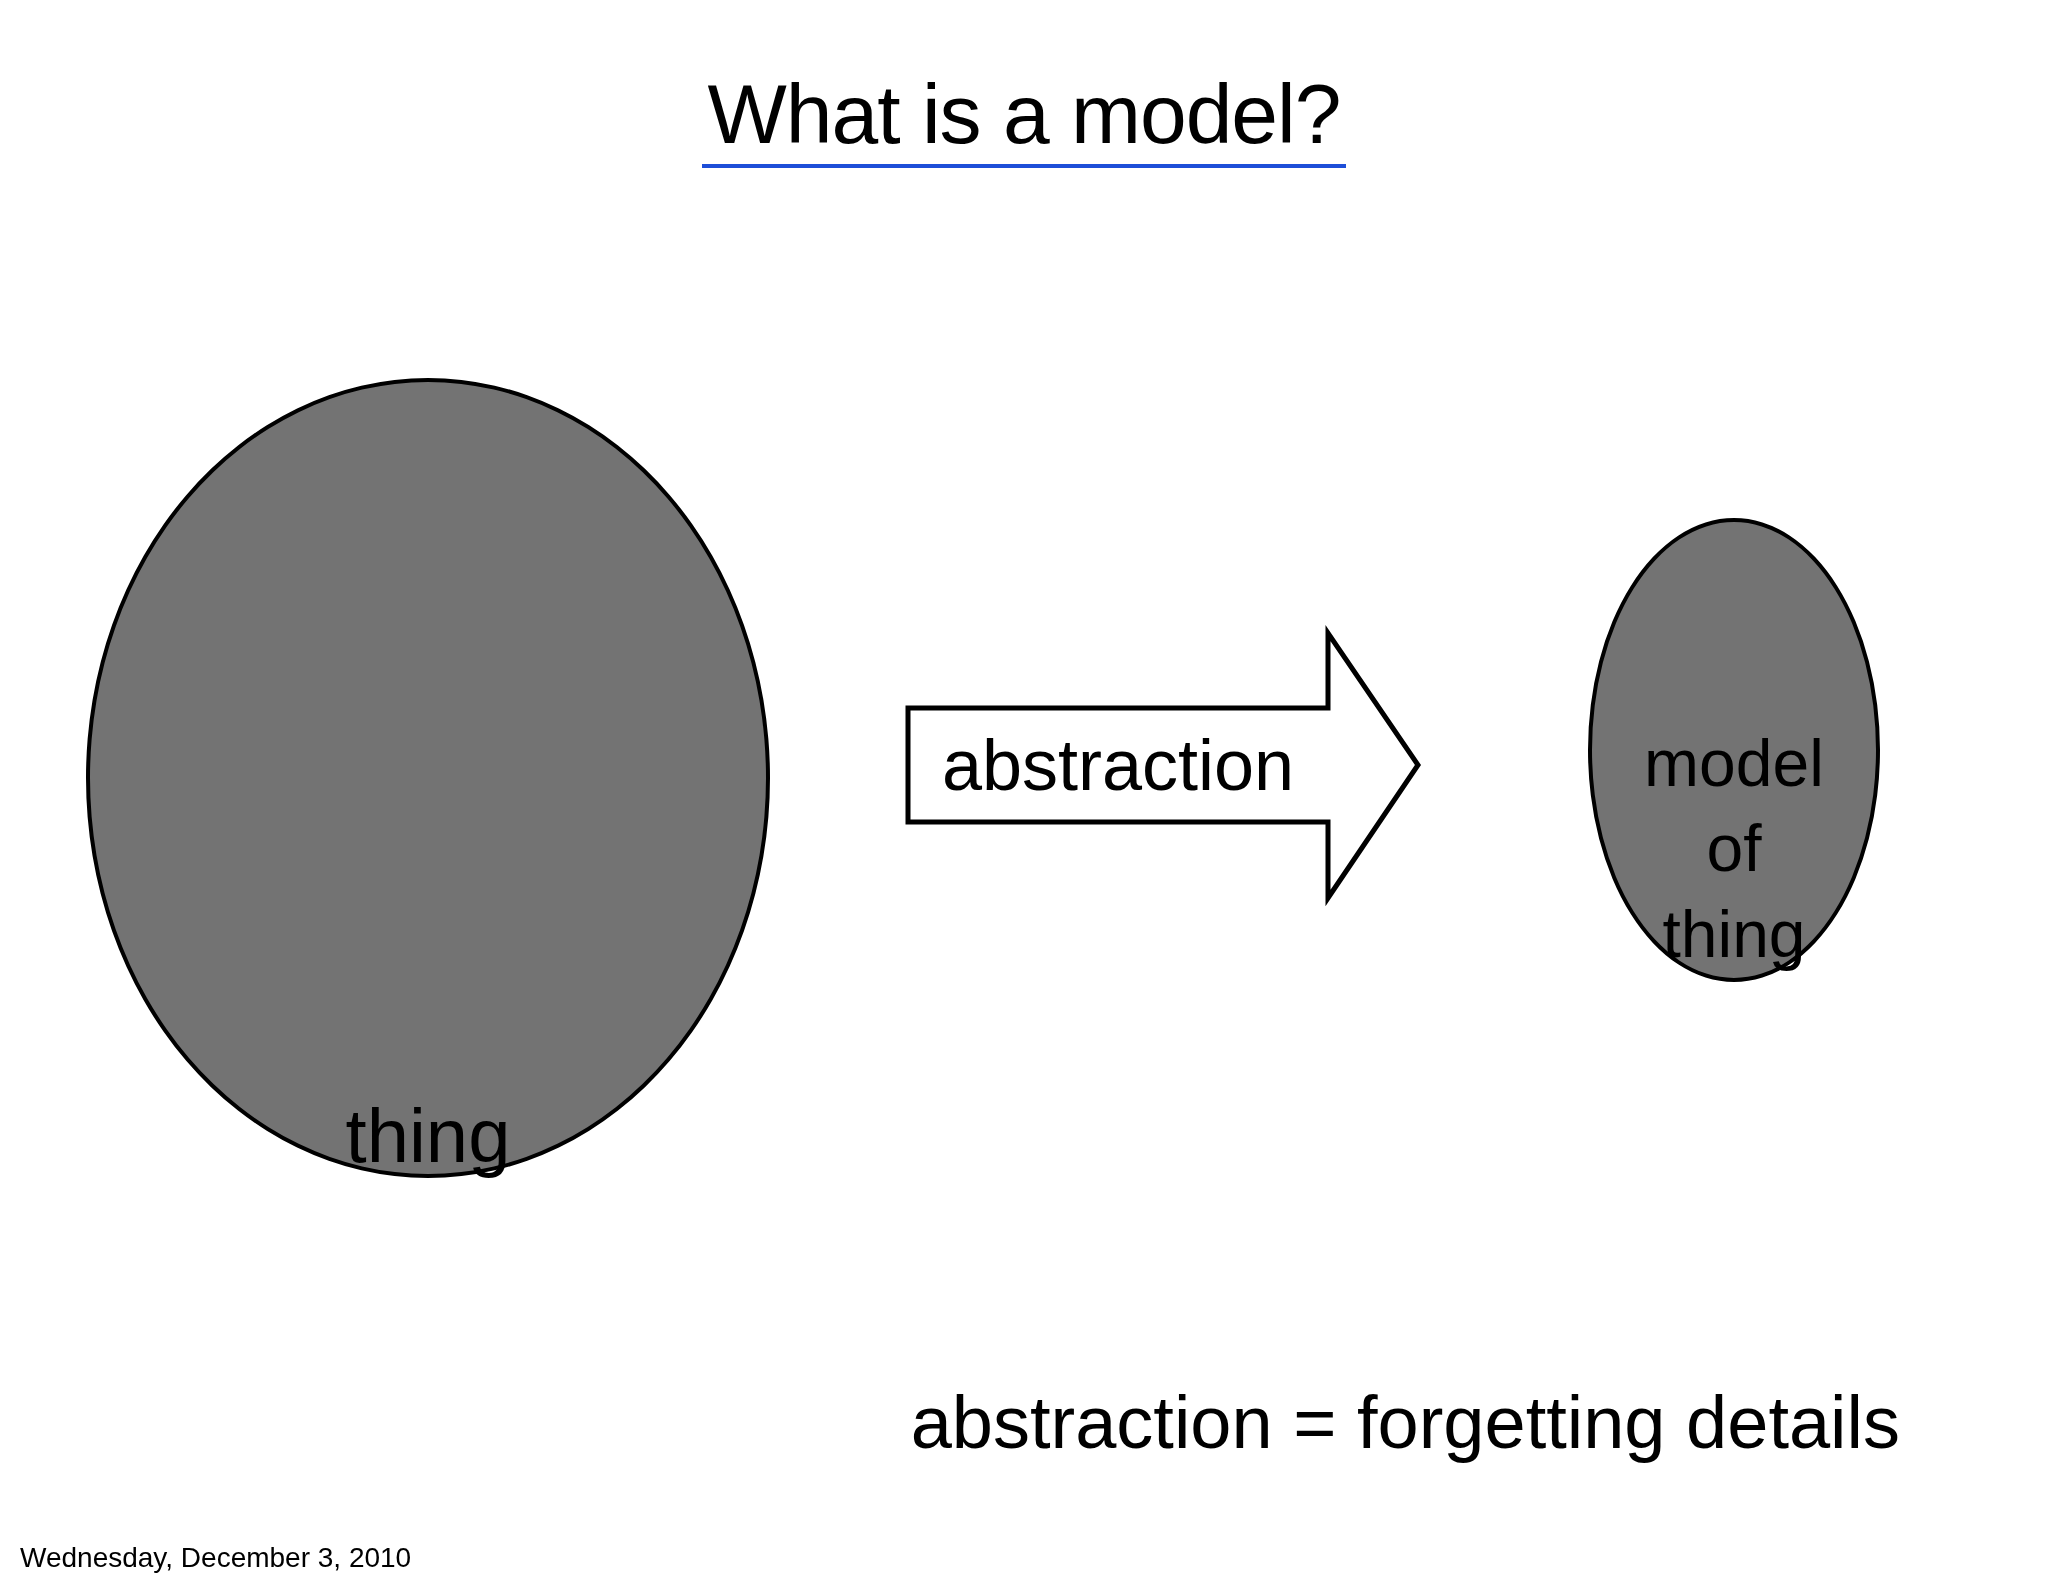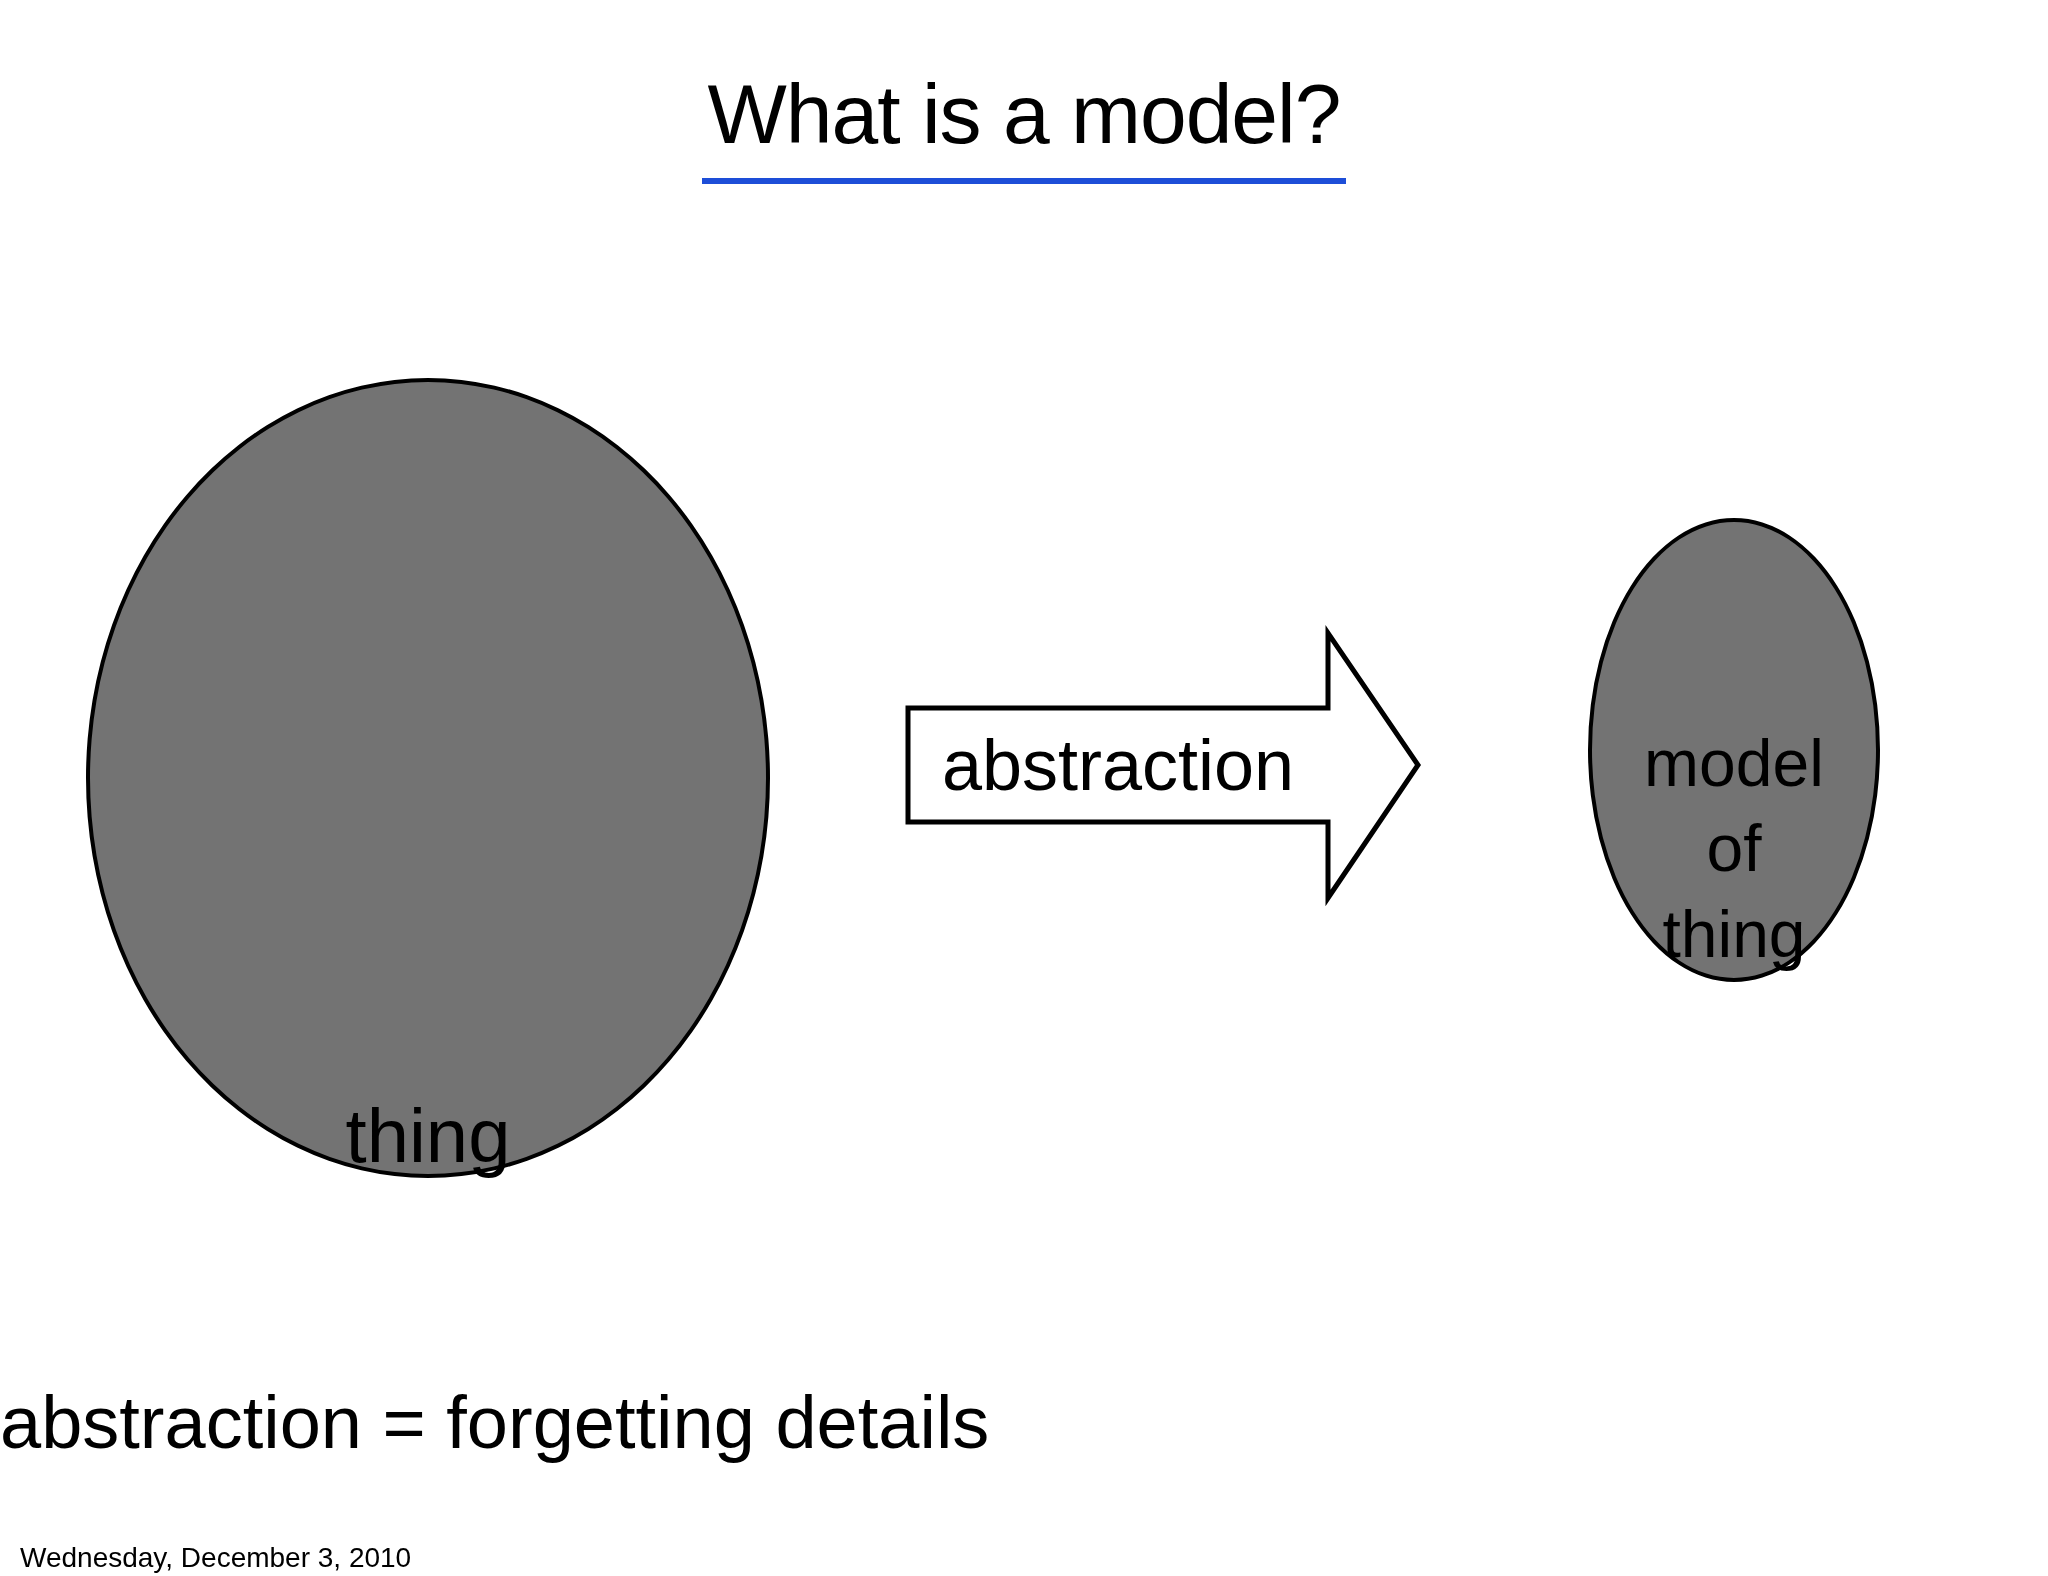--- a/index.html
+++ b/index.html
@@ -22,22 +22,22 @@
     left: 0;
     width: 2048px;
     text-align: center;
   }
   .title {
     display: inline-block;
     font-size: 84px;
     font-weight: 400;
     letter-spacing: -1px;
     line-height: 1.0;
-    padding: 0 6px 22px 6px;
-    border-bottom: 6px solid #1d4ed8;
+    padding: 0 6px 8px 6px;
+    border-bottom: 4px solid #1d4ed8;
   }
   .ellipse {
     position: absolute;
     border: 4px solid #000000;
     border-radius: 50%;
     background: #737373;
     display: flex;
     align-items: flex-end;
     justify-content: center;
     box-sizing: border-box;
@@ -81,21 +81,21 @@
     align-items: center;
     justify-content: center;
     font-size: 72px;
     line-height: 1;
   }
   .caption {
     position: absolute;
     left: 0;
     top: 1386px;
     width: 1900px;
-    text-align: left;
+    text-align: right;
     font-size: 74px;
     line-height: 1;
   }
   .footer-date {
     position: absolute;
     left: 20px;
     bottom: 4px;
     font-size: 28px;
     line-height: 1;
   }

